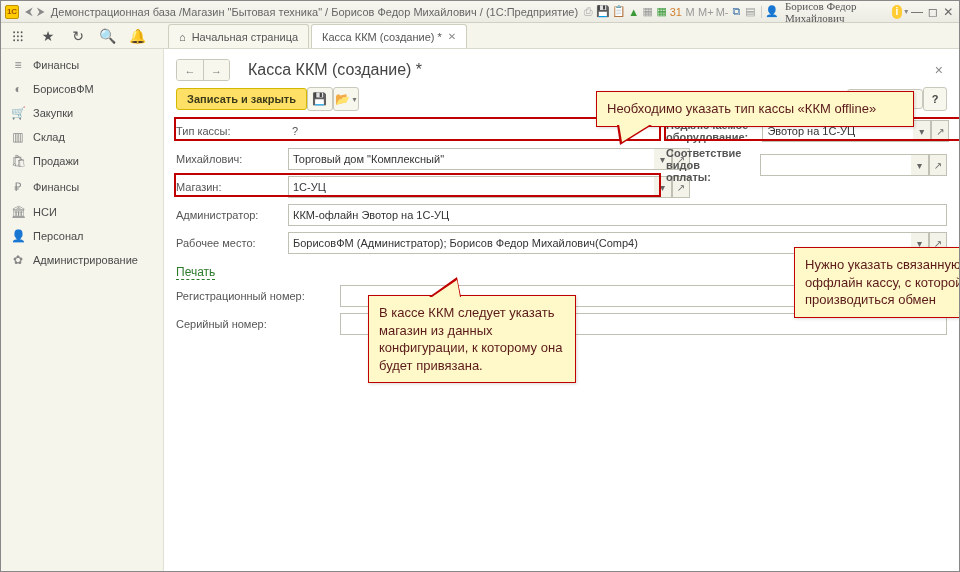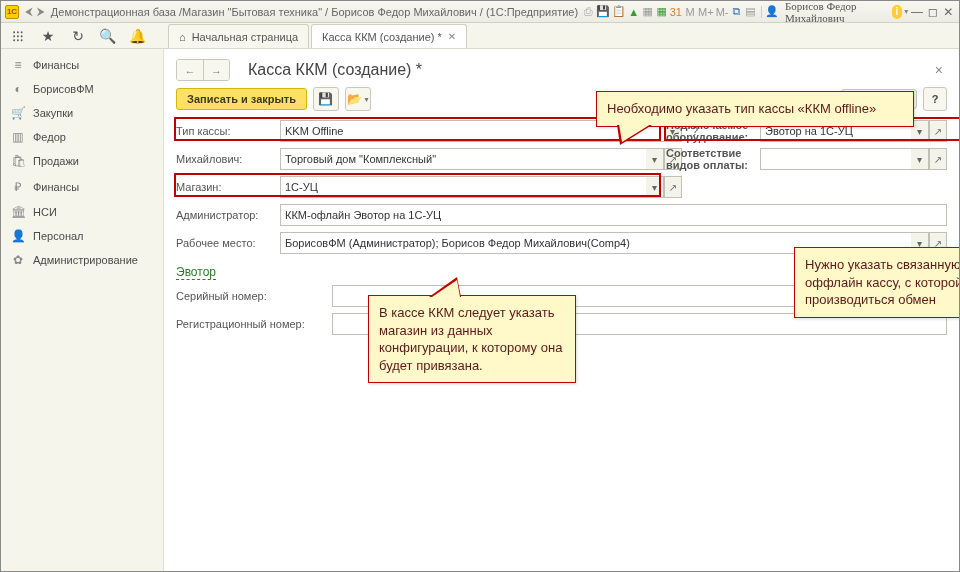--- a/index.html
+++ b/index.html
@@ -39,31 +39,31 @@
   .side-item .sico { width:14px; text-align:center; color:#888; font-size:12px; }
 
   .content { flex:1; background:#fff; position:relative; padding:10px 12px 0 12px; }
   .toolbar-row { display:flex; align-items:center; margin-bottom:6px; }
   .navbtns { display:flex; border:1px solid #c8c8bc; border-radius:3px; overflow:hidden; }
   .navbtns span { width:26px; height:20px; display:flex; align-items:center; justify-content:center; color:#777; background:#f7f7ee; }
   .navbtns span + span { border-left:1px solid #c8c8bc; }
   .page-title { font-size:16px; color:#444; margin-left:18px; }
   .close-x { margin-left:auto; color:#888; font-size:14px; padding:0 4px; }
 
-  .action-row { display:flex; align-items:center; gap:6px; margin-bottom:8px; }
+  .action-row { display:flex; align-items:center; margin-bottom:8px; }
   .btn-yellow { background:#ffe066; border:1px solid #d4b800; color:#3a3a1a; font-weight:bold; padding:4px 10px; border-radius:3px; }
   .btn-small { width:26px; height:24px; border:1px solid #c8c8bc; background:#f7f7ee; border-radius:3px; display:flex; align-items:center; justify-content:center; color:#555; font-size:12px; }
   .btn-dd { position:relative; }
   .btn-dd::after { content:"▾"; font-size:8px; color:#777; margin-left:2px; }
   .spacer { flex:1; }
   .btn-more { border:1px solid #c8c8bc; background:#f7f7ee; padding:3px 22px; border-radius:3px; display:flex; align-items:center; gap:4px; color:#444; }
   .btn-q { width:24px; height:24px; border:1px solid #c8c8bc; background:#f7f7ee; border-radius:3px; display:flex; align-items:center; justify-content:center; color:#444; font-weight:bold; }
 
   .form-grid { position:relative; }
-  .row { display:flex; align-items:center; min-height:24px; margin-bottom:4px; gap:6px; }
+  .row { display:flex; align-items:center; min-height:24px; margin-bottom:4px; gap:14px; }
   .lbl { width:98px; color:#555; }
   .field { flex:1; display:flex; align-items:stretch; height:22px; }
   .field input { flex:1; border:1px solid #c0c0b4; border-right:none; padding:2px 4px; font-size:11px; color:#333; background:#fff; }
   .field .fbtn { width:18px; border:1px solid #c0c0b4; border-left:none; background:#f3f3ea; display:flex; align-items:center; justify-content:center; color:#666; font-size:10px; }
   .field .fbtn + .fbtn { border-left:1px solid #c0c0b4; }
   .qmark { width:14px; text-align:center; color:#555; }
 
   .section-title { color:#2c7a2c; margin:6px 0 4px 0; font-size:12px; display:inline-block; border-bottom:1px dashed #2c7a2c; }
 
   
@@ -150,21 +150,21 @@
     <div class="side-item">
         <span class="sico">◐</span>
         <span>БорисовФМ</span>
       </div>
     <div class="side-item">
         <span class="sico">🛒</span>
         <span>Закупки</span>
       </div>
     <div class="side-item">
         <span class="sico">▥</span>
-        <span>Федор</span>
+        <span>Склад</span>
       </div>
     <div class="side-item">
         <span class="sico">🛍</span>
         <span>Продажи</span>
       </div>
     <div class="side-item">
         <span class="sico">₽</span>
         <span>Финансы</span>
       </div>
     <div class="side-item">
@@ -200,24 +200,20 @@
           <span>Еще</span>
           <span style="font-size:8px">▾</span>
         </div>
       <div class="btn-q">?</div>
     </div>
 
     <div class="form-grid">
 
       <div class="row">
         <div class="lbl">Тип кассы:</div>
-        <div class="field" style="max-width:402px">
-          <input value="KKM Offline" style="">
-          <div class="fbtn">▾</div>
-        </div>
         <div class="qmark">?</div>
       </div>
 
       <div class="row">
         <div class="lbl">Михайлович:</div>
         <div class="field" style="max-width:402px">
           <input value="Торговый дом &quot;Комплексный&quot;" style="">
           <div class="fbtn">▾</div>
           <div class="fbtn">↗</div>
         </div>
@@ -242,32 +238,32 @@
       <div class="row">
         <div class="lbl">Рабочее место:</div>
         <div class="field">
           <input value="БорисовФМ (Администратор); Борисов Федор Михайлович(Comp4)" style="">
           <div class="fbtn">▾</div>
           <div class="fbtn">↗</div>
         </div>
       </div>
 
       <div>
-        <span class="section-title">Эвотор</span>
-      </div>
-
-      <div class="row">
-        <div class="lbl" style="width:150px">Серийный номер:</div>
+        <span class="section-title">Печать</span>
+      </div>
+
+      <div class="row">
+        <div class="lbl" style="width:150px">Регистрационный номер:</div>
         <div class="field">
           <input style="border-right: 1px solid rgb(192, 192, 180);">
         </div>
       </div>
 
       <div class="row">
-        <div class="lbl" style="width:150px">Регистрационный номер:</div>
+        <div class="lbl" style="width:150px">Серийный номер:</div>
         <div class="field">
           <input style="border-right: 1px solid rgb(192, 192, 180);">
         </div>
       </div>
 
       <div class="rcol">
         <div class="row">
           <div class="lbl2">Подключаемое оборудование:</div>
           <div class="field">
             <input value="Эвотор на 1С-УЦ" style="">

